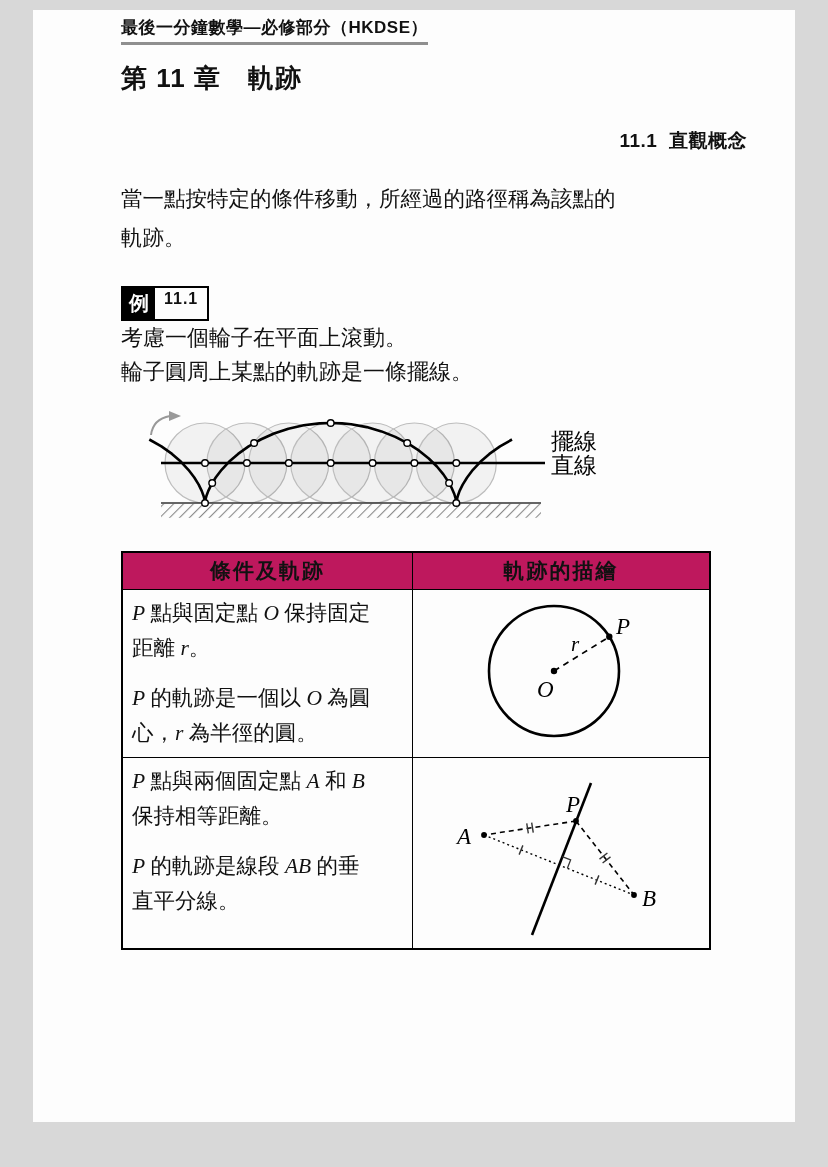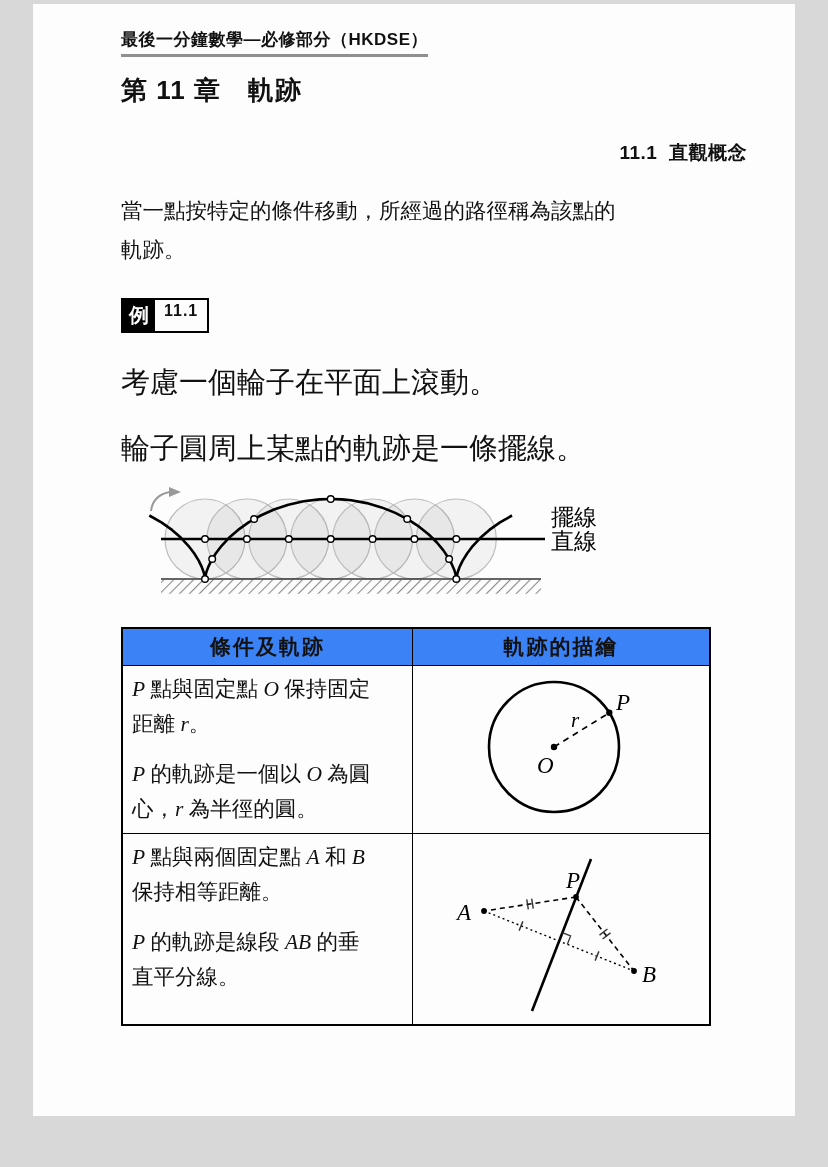--- a/index.html
+++ b/index.html
@@ -4,24 +4,24 @@
 <style>
   * { box-sizing: border-box; }
   html,body { margin:0; padding:0; }
   body {
     width:828px; height:1167px; position:relative;
     background:#d8d8d8;
     font-family:"Liberation Serif", serif;
     color:#111;
   }
   .page {
-    position:absolute; left:33px; top:4px;
+    position:absolute; left:33px; top:10px;
     width:762px; height:1112px;
     background:#fdfdfd;
-    padding:24px 48px 0 88px;
+    padding:6px 48px 0 88px;
   }
   .keep-ws { white-space:pre-wrap; }
 
   .hdr {
     display:inline-block;
     font-family:"Liberation Sans", sans-serif;
     font-weight:bold; font-size:17px; letter-spacing:0.5px;
     border-bottom:3px solid #8f8f8f; padding-bottom:3px;
   }
   .chapter {
@@ -39,31 +39,31 @@
   .intro { margin-top:26px; font-size:21.5px; line-height:39px; }
 
   .example-box {
     margin-top:28px; display:inline-flex; align-items:stretch;
     border:2px solid #000;
     font-family:"Liberation Sans", sans-serif; font-weight:bold;
   }
   .ex-tag { background:#000; color:#fff; padding:2px 6px; font-size:20px; }
   .ex-num { padding:2px 9px; font-size:16px; letter-spacing:1px; }
 
-  .ex-line { margin-top:32px; font-size:29px; line-height:34px; }
+  .ex-line { margin-top:0; font-size:22px; line-height:34px; }
 
   .diagram-row { margin-top:14px; margin-left:24px; }
 
   .loci-table {
     margin-top:22px; border-collapse:collapse; width:590px;
     border:2px solid #000;
   }
   .loci-table th, .loci-table td { border:1.5px solid #000; }
   .loci-table th {
-    background:#3b82f6; height:37px;
+    background:#be185d; height:37px;
     font-size:21px; font-weight:600; letter-spacing:2px;
   }
   td.cond {
     width:294px; vertical-align:top;
     padding:6px 8px 6px 9px;
     font-size:21.5px; line-height:35px;
   }
   td.draw { width:294px; vertical-align:middle; text-align:center; padding:2px; }
   .r1 td { height:158px; }
   .r2 td { height:182px; }

